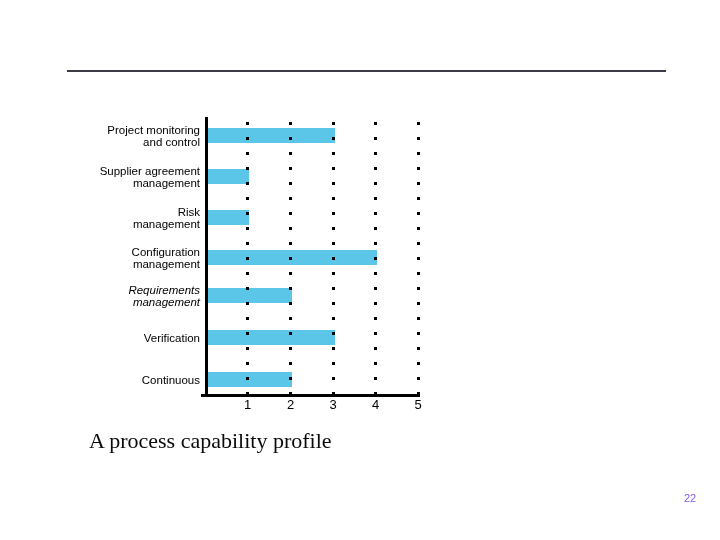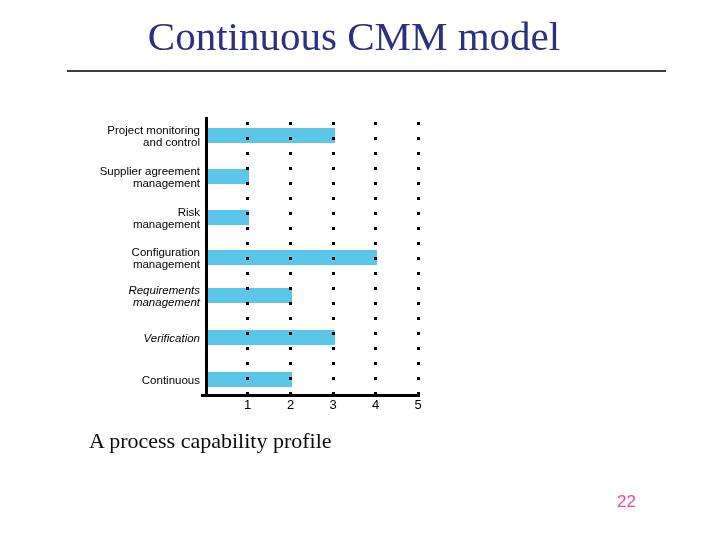--- a/index.html
+++ b/index.html
@@ -29,29 +29,28 @@
   }
   .tick-label{
     position:absolute;top:397px;width:30px;margin-left:-15px;text-align:center;
     font-size:13px;color:#000;
   }
   .caption{
     position:absolute;left:89px;top:428px;
     font-family:"Liberation Serif",serif;font-size:22px;color:#0a0a0a;white-space:nowrap;
   }
   .page-number{
-    position:absolute;left:617px;top:492px;font-size:17px;color:#ec4899;
+    position:absolute;left:684px;top:492px;font-size:11px;color:#8b5cf6;
   }
 </style>
 </head>
 <body>
 
 <div class="slide">
 
-  <div class="title">Continuous CMM model</div>
   <div class="title-rule"></div>
 
   <div class="chart">
 
     <div class="y-axis"></div>
     <div class="x-axis"></div>
     <div id="bars">
         <div class="bar" title="Project monitoring and control: 3" style="top: 128px; width: 126.5px; background: rgb(91, 198, 232);"></div>
         <div class="bar" title="Supplier agreement management: 1" style="top: 169px; width: 41px; background: rgb(91, 198, 232);"></div>
         <div class="bar" title="Risk management: 1" style="top: 210px; width: 41px; background: rgb(91, 198, 232);"></div>
@@ -59,21 +58,21 @@
         <div class="bar" title="Requirements management: 2" style="top: 288px; width: 84px; background: rgb(91, 198, 232);"></div>
         <div class="bar" title="Verification: 3" style="top: 330px; width: 126.5px; background: rgb(91, 198, 232);"></div>
         <div class="bar" title="Validation: 2" style="top: 372px; width: 84px; background: rgb(91, 198, 232);"></div>
       </div>
     <div id="cat-labels">
         <div class="cat-label" style="top: 135.5px;">Project monitoring<br>and control</div>
         <div class="cat-label" style="top: 176.5px;">Supplier agreement<br>management</div>
         <div class="cat-label" style="top: 217.5px;">Risk<br>management</div>
         <div class="cat-label" style="top: 257.5px;">Configuration<br>management</div>
         <div class="cat-label" style="top: 295.5px; font-style: italic;">Requirements<br>management</div>
-        <div class="cat-label" style="top: 337.5px; font-style: italic;">Verification</div>
+        <div class="cat-label" style="top: 337.5px;">Verification</div>
         <div class="cat-label" style="top: 379.5px;">Continuous</div>
       </div>
     <div id="tick-labels">
         <div class="tick-label" style="left: 231.5px;">1</div>
         <div class="tick-label" style="left: 274.5px;">2</div>
         <div class="tick-label" style="left: 317px;">3</div>
         <div class="tick-label" style="left: 359.5px;">4</div>
         <div class="tick-label" style="left: 402px;">5</div>
       </div>
   <div id="gridlines">

